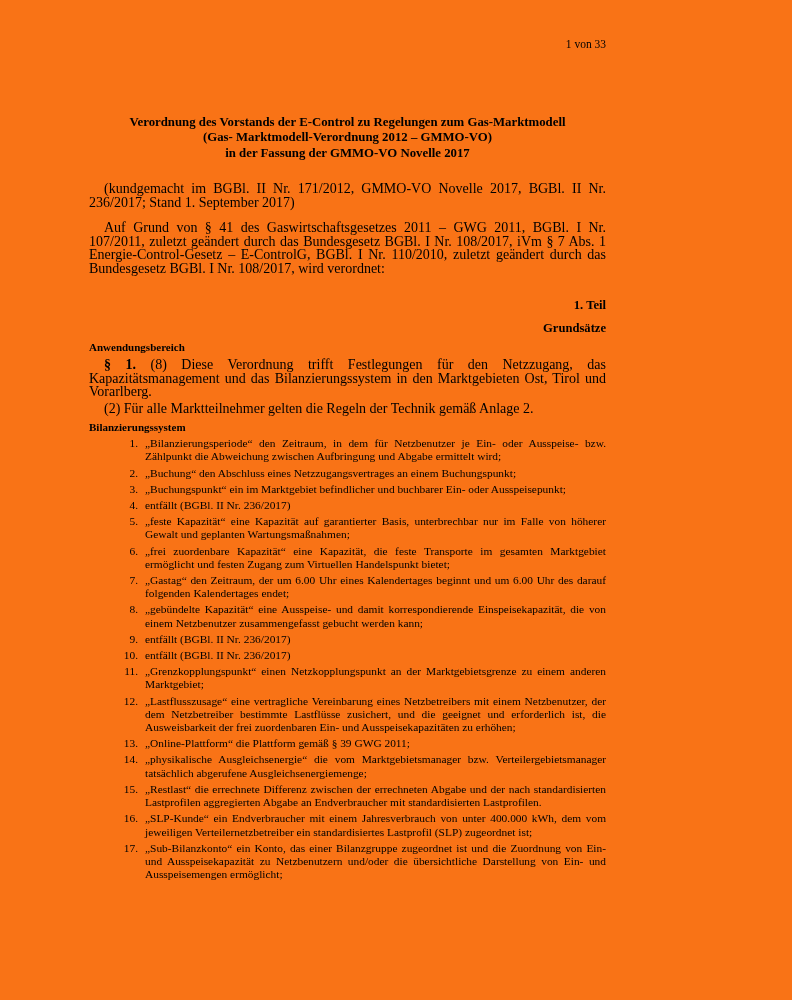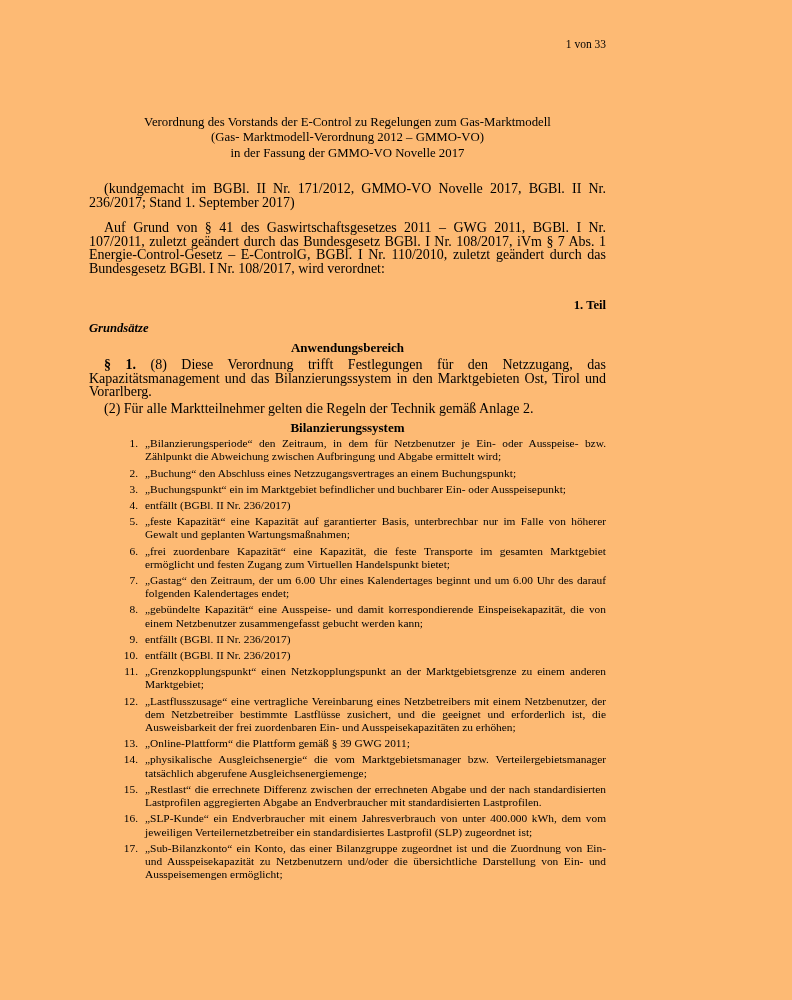--- a/index.html
+++ b/index.html
@@ -1,41 +1,41 @@
 <!DOCTYPE html>
 <html lang="de"><head>
 <meta charset="utf-8">
 <style>
   html, body { margin: 0; padding: 0; background: #e8e8e8; }
   .page {
     position: relative;
     width: 792px;
     height: 1000px;
-    background: #fdba74;
+    background: #f97316;
     font-family: "Liberation Serif", "DejaVu Serif", serif;
     color: #000000;
     overflow: hidden;
     margin: 0 auto;
   }
   .content {
     position: absolute;
     left: 89px;
     top: 37px;
     width: 517px;
   }
   .page-number {
     font-size: 11.5px;
     line-height: 14px;
     text-align: right;
   }
   .doc-title {
     margin: 64px 0 0 0;
     text-align: center;
     font-size: 12.8px;
-    font-weight: normal;
+    font-weight: bold;
     line-height: 15.4px;
   }
   .title-line { display: block; }
   .para {
     margin: 0;
     font-size: 14px;
     line-height: 13.5px;
     text-align: justify;
   }
   .indent { text-indent: 15px; }
@@ -43,30 +43,29 @@
   .p-aufgrund   { margin-top: 12px; }
   .part-number {
     margin: 23px 0 0 0;
     text-align: right;
     font-size: 12.6px;
     font-weight: bold;
     line-height: 14px;
   }
   .part-title {
     margin: 9px 0 0 0;
-    text-align: left;
+    text-align: right;
     font-size: 12.6px;
     font-weight: bold;
     line-height: 14px;
-    font-style: italic;
   }
   .section-heading {
     margin: 6px 0 0 0;
-    text-align: center;
-    font-size: 13px;
+    text-align: left;
+    font-size: 11px;
     font-weight: bold;
     line-height: 13px;
   }
   .mt4 { margin-top: 4px; }
   .mt3 { margin-top: 3px; }
   .para-label { font-weight: bold; }
   .definitions {
     list-style: none;
     margin: 3px 0 0 0;
     padding: 0;

